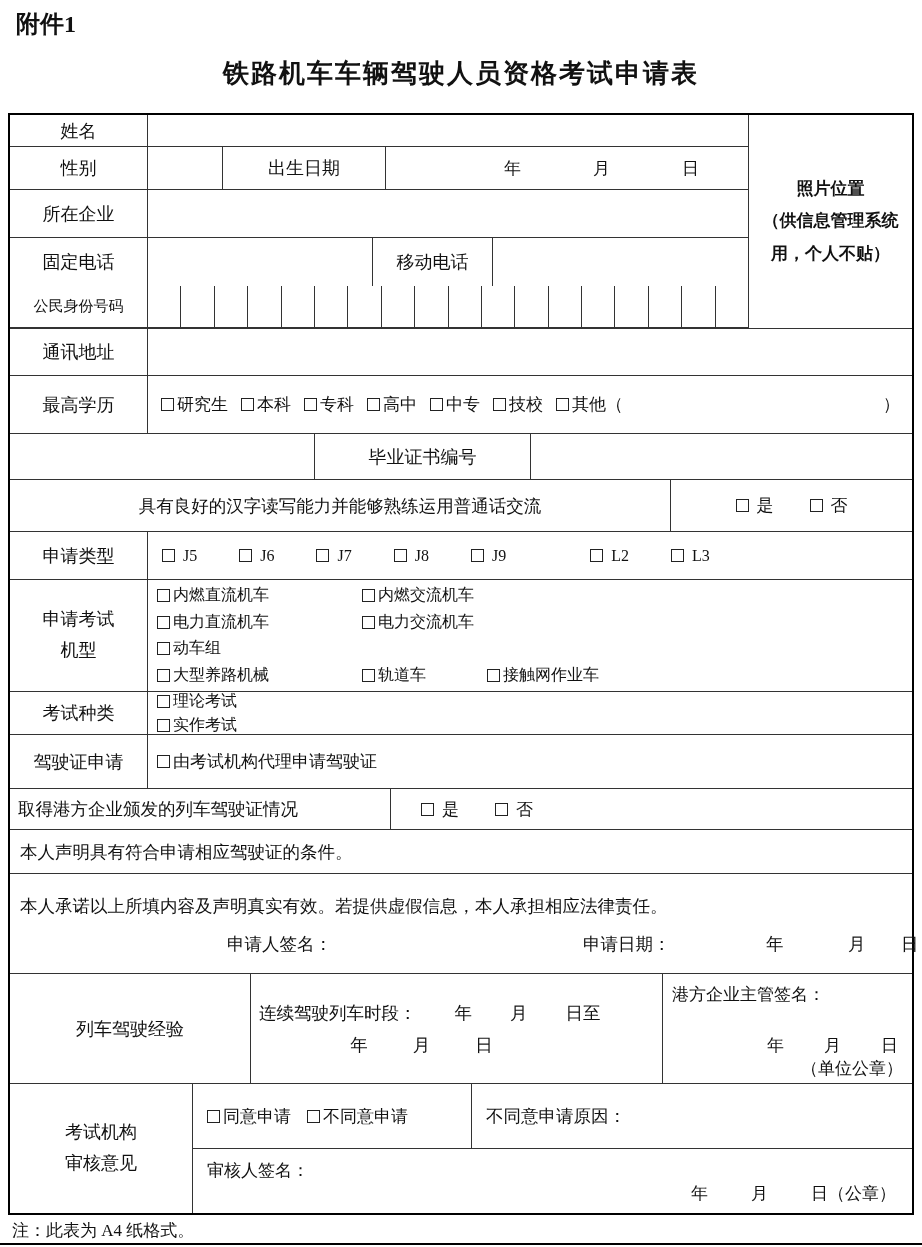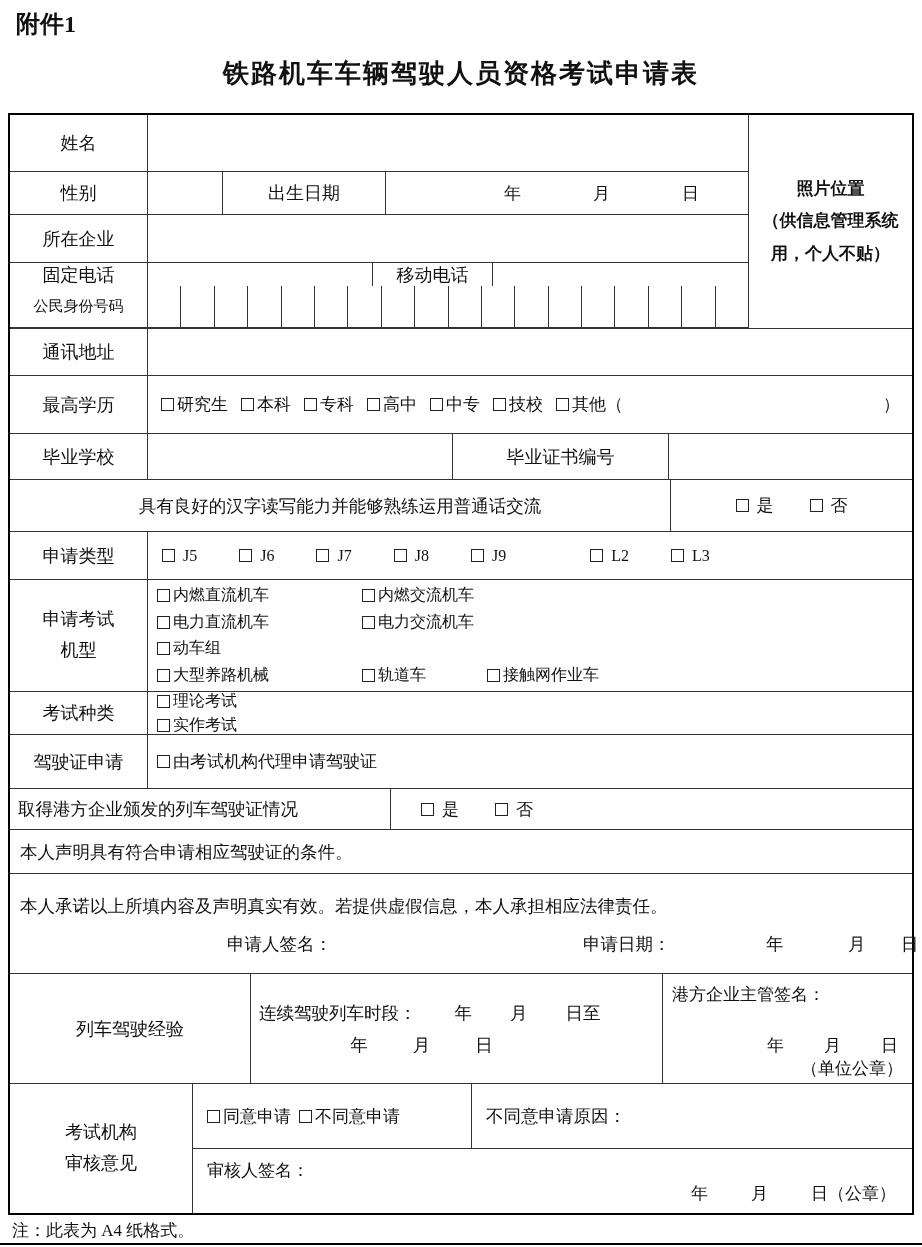--- a/index.html
+++ b/index.html
@@ -46,21 +46,21 @@
 <div class="page">
 
   <div class="attachment">附件1</div>
   <div class="title">铁路机车车辆驾驶人员资格考试申请表</div>
 
   <div class="tbl">
 
     <div class="r" style="height:214px;">
       <div class="leftstack">
 
-        <div class="r" style="height:57px;">
+        <div class="r" style="height:32px;">
           <div class="c lab">姓名</div>
           <div class="c end f1"></div>
         </div>
 
         <div class="r" style="height:43px;">
           <div class="c lab">性别</div>
           <div class="c" style="width:75px;"></div>
           <div class="c" style="width:163px;justify-content:center;font-size:18px;">出生日期</div>
           <div class="c end f1 datecell">
             <span>年</span>
@@ -145,21 +145,20 @@
           </span>
         <span class="opt">
             <span class="cb tight"></span>
             <span>其他（</span>
           </span>
         <span class="opt" style="margin-left:auto;margin-right:12px;">）</span>
       </div>
     </div>
 
     <div class="r" style="height:46px;">
-      <div class="c lab">毕业学校</div>
       <div class="c" style="width:305px;"></div>
       <div class="c" style="width:216px;justify-content:center;font-size:18px;">毕业证书编号</div>
       <div class="c end f1"></div>
     </div>
 
     <div class="r" style="height:52px;">
       <div class="c stmt" style="width:661px;justify-content:center;text-align:center;">具有良好的汉字读写能力并能够熟练运用普通话交流</div>
       <div class="c end f1" style="justify-content:center;gap:36px;">
         <span class="opt">
             <span class="cb"></span>
@@ -335,21 +334,21 @@
       </div>
     </div>
 
     <div class="r nb f1">
       <div class="c lab lab2" style="width:183px;">
         <div>考试机构</div>
         <div>审核意见</div>
       </div>
       <div class="c end f1" style="flex-direction:column;align-items:stretch;">
         <div class="r" style="height:65px;">
-          <div class="c" style="width:279px;padding-left:14px;gap:8px;">
+          <div class="c" style="width:279px;padding-left:14px;gap:16px;">
             <span class="opt">
                 <span class="cb tight"></span>
                 <span>同意申请</span>
               </span>
             <span class="opt">
                 <span class="cb tight"></span>
                 <span>不同意申请</span>
               </span>
           </div>
           <div class="c end f1 stmt" style="padding-left:14px;">不同意申请原因：</div>

